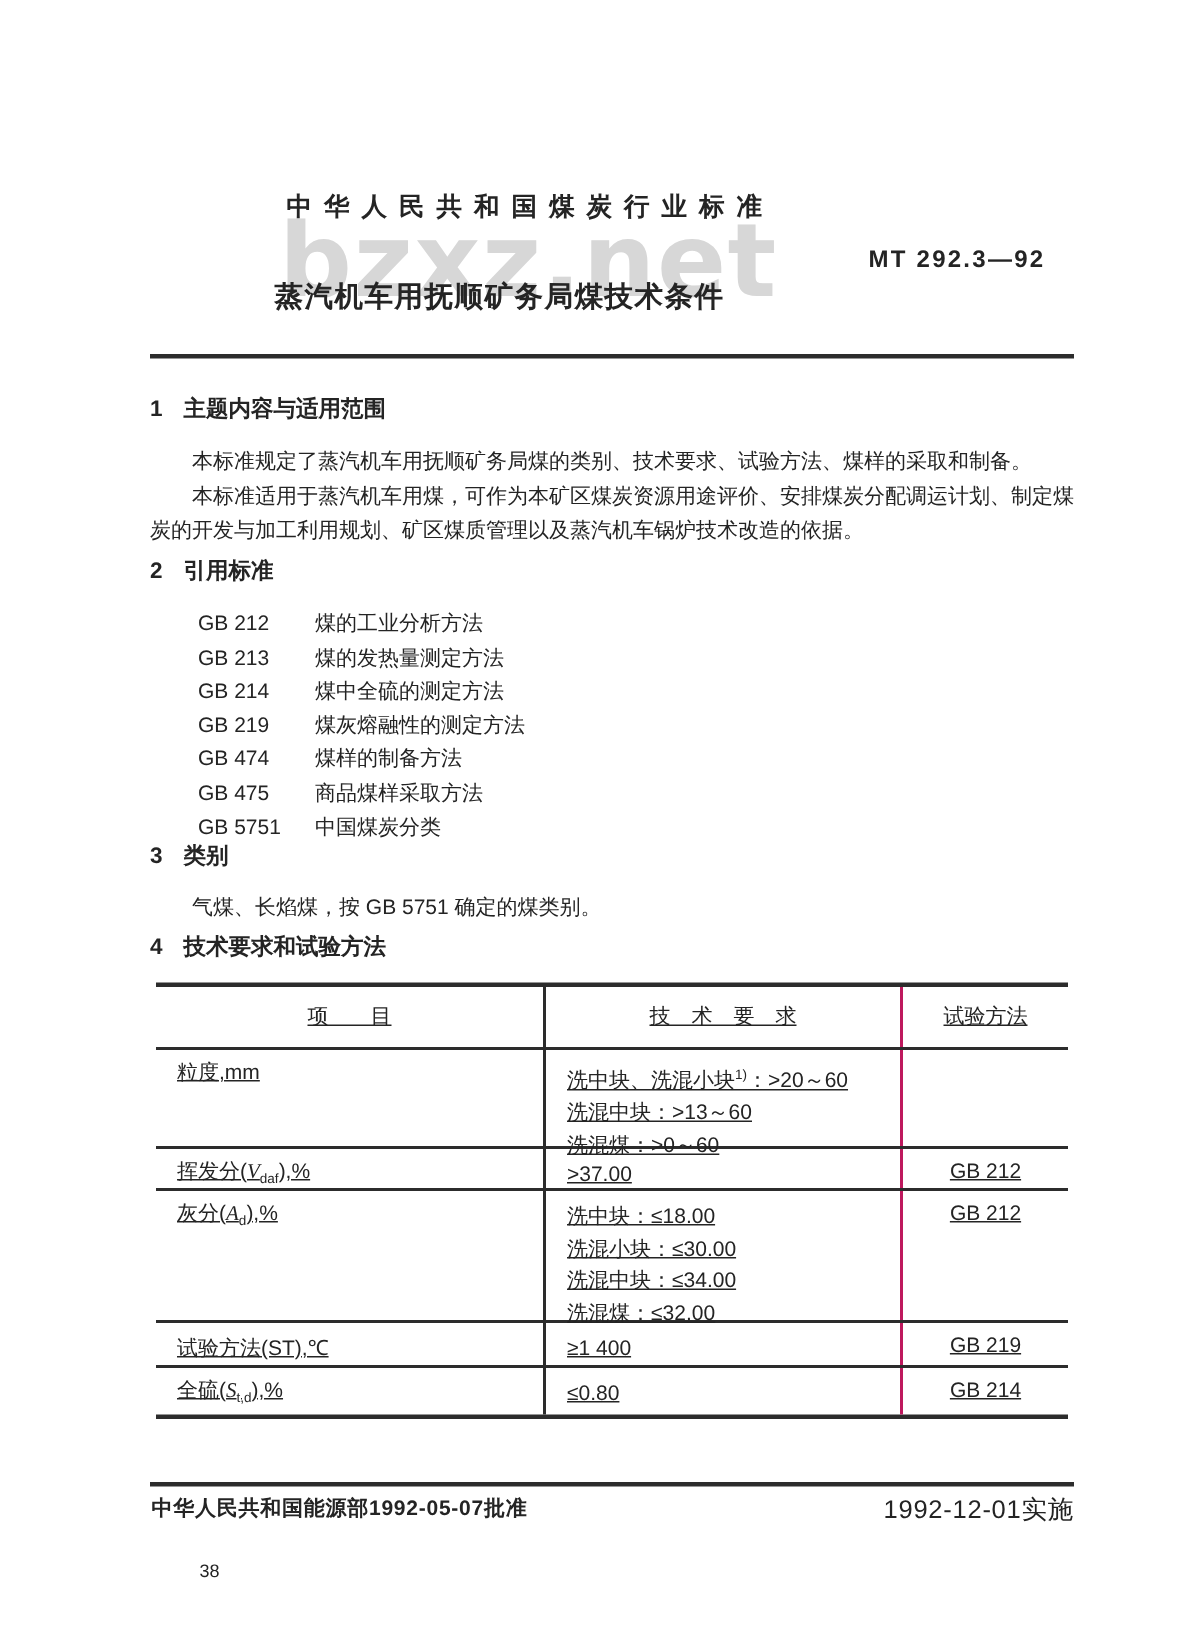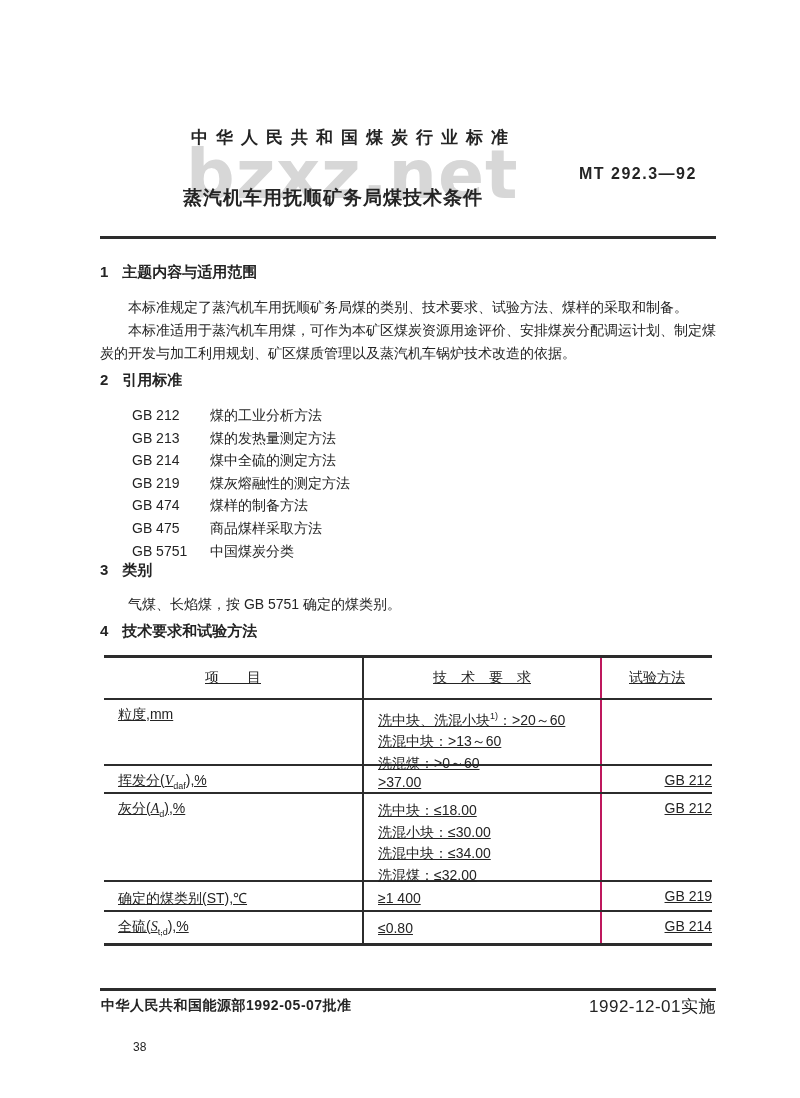--- a/index.html
+++ b/index.html
@@ -29,21 +29,21 @@
   .s4h{top:622px;}
 
   
   .tbl{position:absolute;left:104px;top:655px;width:608px;border-top:3px solid #2c2c2c;
        border-bottom:3px solid #2c2c2c;font-size:14px;z-index:2;box-sizing:border-box;}
   .tr{display:flex;border-bottom:2px solid #2c2c2c;box-sizing:border-box;text-decoration:underline;}
   .tr:last-child{border-bottom:none;}
   .td{box-sizing:border-box;}
   .c1{width:258px;padding:6px 0 0 14px;}
   .c2{width:240px;padding:6px 0 0 14px;border-left:2px solid #2c2c2c;border-right:2px solid #be185d;}
-  .c3{width:110px;padding:6px 0 0 0;text-align:right;}
+  .c3{width:110px;padding:6px 0 0 0;text-align:center;}
   .th{height:42px;}
   .th .td{display:flex;align-items:center;justify-content:center;padding:0;}
   .r0{height:66px;} .r1{height:28px;} .r2{height:88px;} .r3{height:30px;} .r4{height:31px;}
   .ln{line-height:21.5px;}
   .var{font-style:italic;font-family:"Liberation Serif",serif;}
   .sb{font-size:9px;vertical-align:sub;}
   .sp{font-size:9px;vertical-align:super;}
 
   
   .rule-bottom{position:absolute;left:100px;top:988px;width:616px;height:2.5px;background:#2c2c2c;z-index:2;}
@@ -121,21 +121,21 @@
       <div class="td c2">
         <div class="ln">洗中块：≤18.00</div>
         <div class="ln">洗混小块：≤30.00</div>
         <div class="ln">洗混中块：≤34.00</div>
         <div class="ln">洗混煤：≤32.00</div>
       </div>
       <div class="td c3">GB 212</div>
     </div>
 
     <div class="tr r3">
-      <div class="td c1"><span>确定的煤类别(ST),℃</span></div>
+      <div class="td c1"><span>试验方法(ST),℃</span></div>
       <div class="td c2">
         <div class="ln">≥1 400</div>
       </div>
       <div class="td c3">GB 219</div>
     </div>
 
     <div class="tr r4">
       <div class="td c1"><span>全硫(</span><span class="var">S</span><span class="sb">t,d</span><span>),%</span></div>
       <div class="td c2">
         <div class="ln">≤0.80</div>

